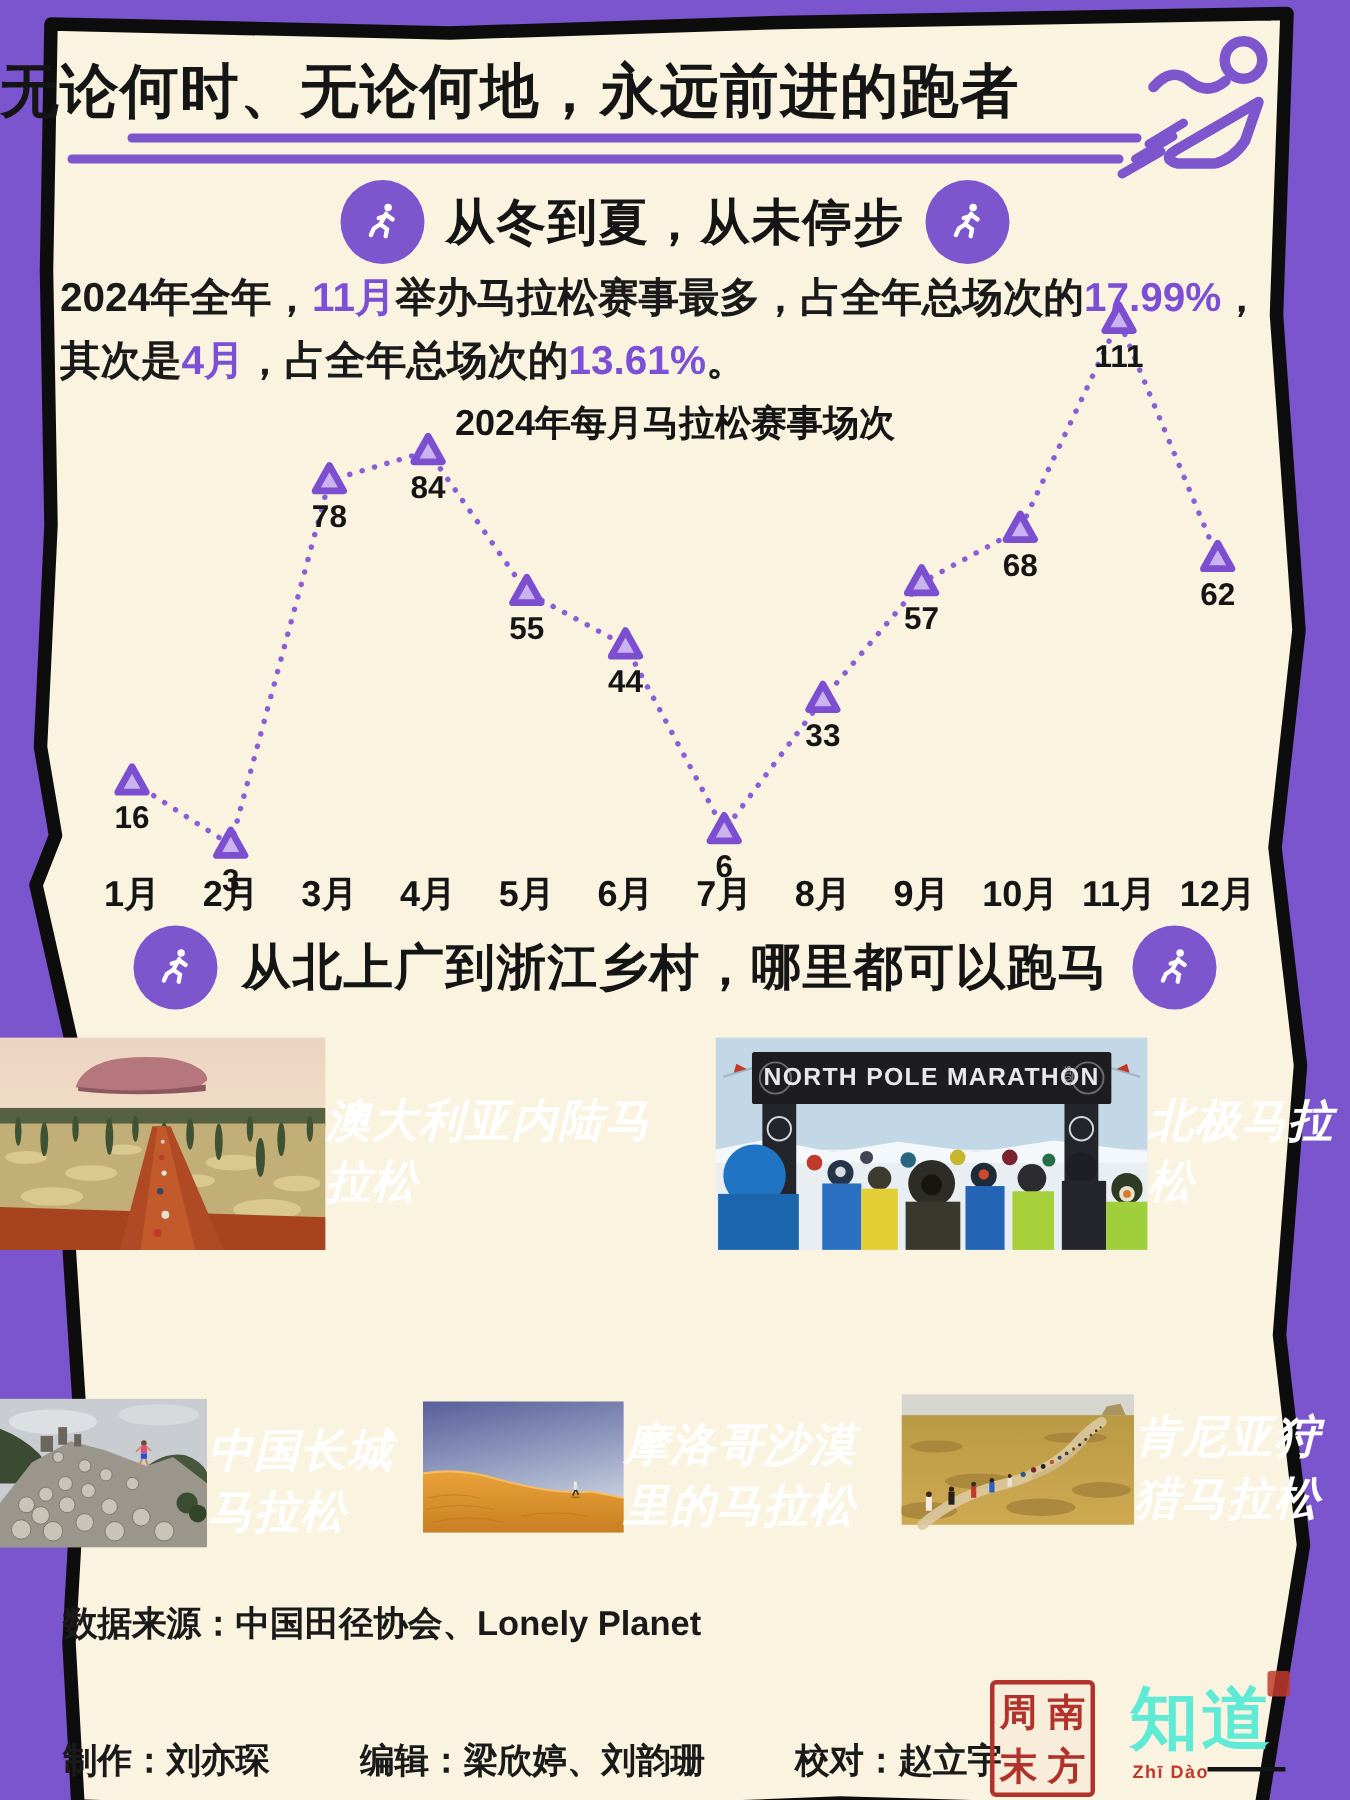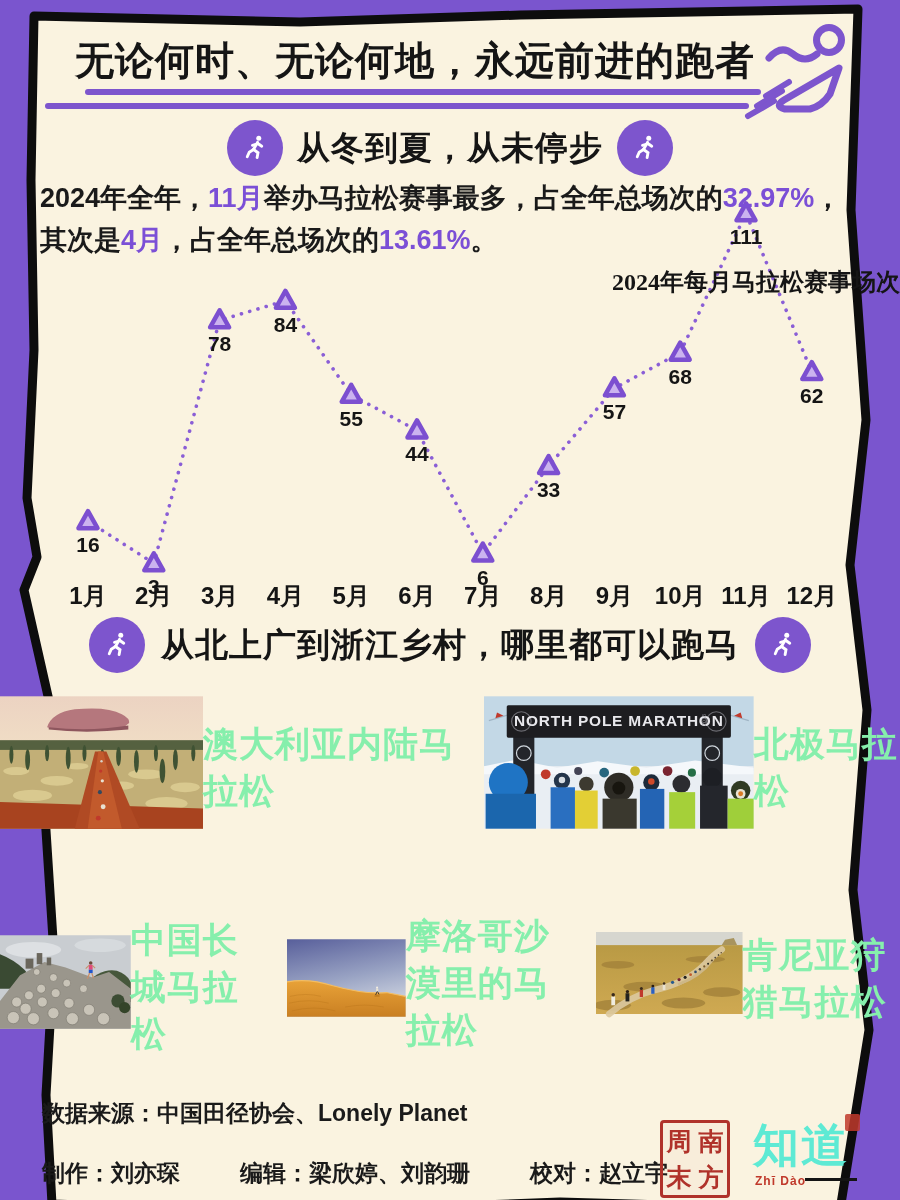--- a/index.html
+++ b/index.html
@@ -7,51 +7,51 @@
     width:900px;height:1200px;position:relative;overflow:hidden;
     background:#7a55ce;
     font-family:"Liberation Sans","DejaVu Sans",sans-serif;
     -webkit-font-smoothing:antialiased;
   }
   .abs{position:absolute;}
   
   #frame{position:absolute;left:0;top:0;width:900px;height:1200px;z-index:0;}
   
   .main-title{
-    left:0;top:34px;width:830px;text-align:center;
+    left:0;top:34px;width:830px;text-align:left;
     font-size:39px;font-weight:bold;color:#151515;letter-spacing:1px;z-index:3;
   }
   #header-decor{left:0;top:0;width:900px;height:135px;z-index:2;}
   
   .sec-heading{left:0;width:900px;display:flex;justify-content:center;align-items:center;gap:14px;z-index:3;}
   .sec1{top:120px;}
   .sec2{top:617px;gap:16px;}
   .sec-heading .txt{font-size:33px;font-weight:bold;color:#151515;letter-spacing:1px;}
   .runner-circle{
     width:56px;height:56px;border-radius:50%;background:#7d55cd;
     display:flex;align-items:center;justify-content:center;flex:0 0 auto;
   }
   
   .para{
     left:40px;top:178px;width:824px;z-index:3;
     font-size:27px;font-weight:bold;color:#1a1a1a;line-height:1.55;
   }
   .para .accent{color:#7b4fd6;}
   
-  .chart-title{left:0;top:266px;width:900px;text-align:right;font-size:24px;font-weight:bold;color:#151515;z-index:3;font-family:Liberation Serif, serif;}
+  .chart-title{left:0;top:266px;width:900px;text-align:center;font-size:24px;font-weight:bold;color:#151515;z-index:3;}
   #monthly-chart{left:35px;top:195px;width:830px;height:420px;z-index:2;}
   
   .photo-row{left:0;width:900px;display:flex;justify-content:center;align-items:flex-start;z-index:3;}
   .row1{top:681px;gap:18px;}
   .row2{top:898px;gap:16px;}
   figure{margin:0;display:flex;flex-direction:row;align-items:center;}
   .photo{display:block;border-radius:2px;}
-  figcaption{margin-top:11px;font-size:35px;font-weight:bold;color:#86efac;letter-spacing:1px;}
-  
-  .footer-line1{left:42px;top:1098px;font-size:23px;font-weight:bold;color:#1a1a1a;z-index:3;}
+  figcaption{margin-top:11px;font-size:30px;font-weight:bold;color:#ffffff;letter-spacing:1px;font-style:italic;}
+  
+  .footer-line1{left:42px;top:1067px;font-size:23px;font-weight:bold;color:#1a1a1a;z-index:3;}
   .footer-line2{left:42px;top:1158px;display:flex;gap:60px;font-size:23px;font-weight:bold;color:#1a1a1a;z-index:3;}
   
   .seal{
     left:660px;top:1120px;width:64px;height:72px;z-index:3;
     border:3px solid #b0322a;border-radius:4px;background:rgba(176,50,42,0.03);
     display:grid;grid-template-columns:1fr 1fr;grid-template-rows:1fr 1fr;
     font-family:"Liberation Serif","DejaVu Serif",serif;font-weight:bold;color:#b0322a;
   }
   .seal span{display:flex;align-items:center;justify-content:center;font-size:25px;}
   .brand{left:753px;top:1116px;width:110px;height:80px;z-index:3;font-family:"Liberation Serif","DejaVu Serif",serif;}
@@ -108,21 +108,21 @@
         <path d="M14,8.2 L17.4,10.6"></path>
         <path d="M13.6,8.8 L10,9.9"></path>
         <path d="M10.8,13.2 L14.4,15.8 L13.7,19.6"></path>
         <path d="M10.8,13.2 L7.4,15.4 L5.8,19"></path>
       </g>
     </svg>
   </span>
 </div>
 
 <div class="abs para">
-  <span>2024年全年，</span><span class="accent">11月</span><span>举办马拉松赛事最多，占全年总场次的</span><span class="accent">32.97%</span><span>，其次是</span><span class="accent">4月</span><span>，占全年总场次的</span><span class="accent">13.61%</span><span>。</span>
+  <span>2024年全年，</span><span class="accent">11月</span><span>举办马拉松赛事最多，占全年总场次的</span><span class="accent">17.99%</span><span>，其次是</span><span class="accent">4月</span><span>，占全年总场次的</span><span class="accent">13.61%</span><span>。</span>
 </div>
 
 <div class="abs chart-title">2024年每月马拉松赛事场次</div>
 <svg id="monthly-chart" class="abs" viewBox="0 0 830 420">
     <path d="M53.0,326.2 L118.8,368.3 L184.6,125.3 L250.4,105.8 L316.2,199.8 L382.0,235.4 L447.8,358.6 L513.6,271.1 L579.4,193.3 L645.2,157.7 L711.0,18.4 L776.8,177.1" fill="none" stroke="#8a5ed6" stroke-width="3.6" stroke-linecap="round" stroke-dasharray="0.1 8.5"></path>
     <path d="M53,316.15999999999997 L62.5,333.15999999999997 L43.5,333.15999999999997 Z" fill="#cbb3ef" stroke="#7C4FD0" stroke-width="4.5" stroke-linejoin="round"></path>
     <text x="53" y="357.15999999999997" text-anchor="middle" font-size="21" font-weight="bold" fill="#151515" font-family="Liberation Sans, DejaVu Sans, sans-serif">16</text>
     <text x="53" y="409" text-anchor="middle" font-size="24" font-weight="bold" fill="#151515" font-family="Liberation Sans, DejaVu Sans, sans-serif">1月</text>
     <path d="M118.8,358.28 L128.3,375.28 L109.3,375.28 Z" fill="#cbb3ef" stroke="#7C4FD0" stroke-width="4.5" stroke-linejoin="round"></path>
     <text x="118.8" y="399.28" text-anchor="middle" font-size="21" font-weight="bold" fill="#151515" font-family="Liberation Sans, DejaVu Sans, sans-serif">3</text>

